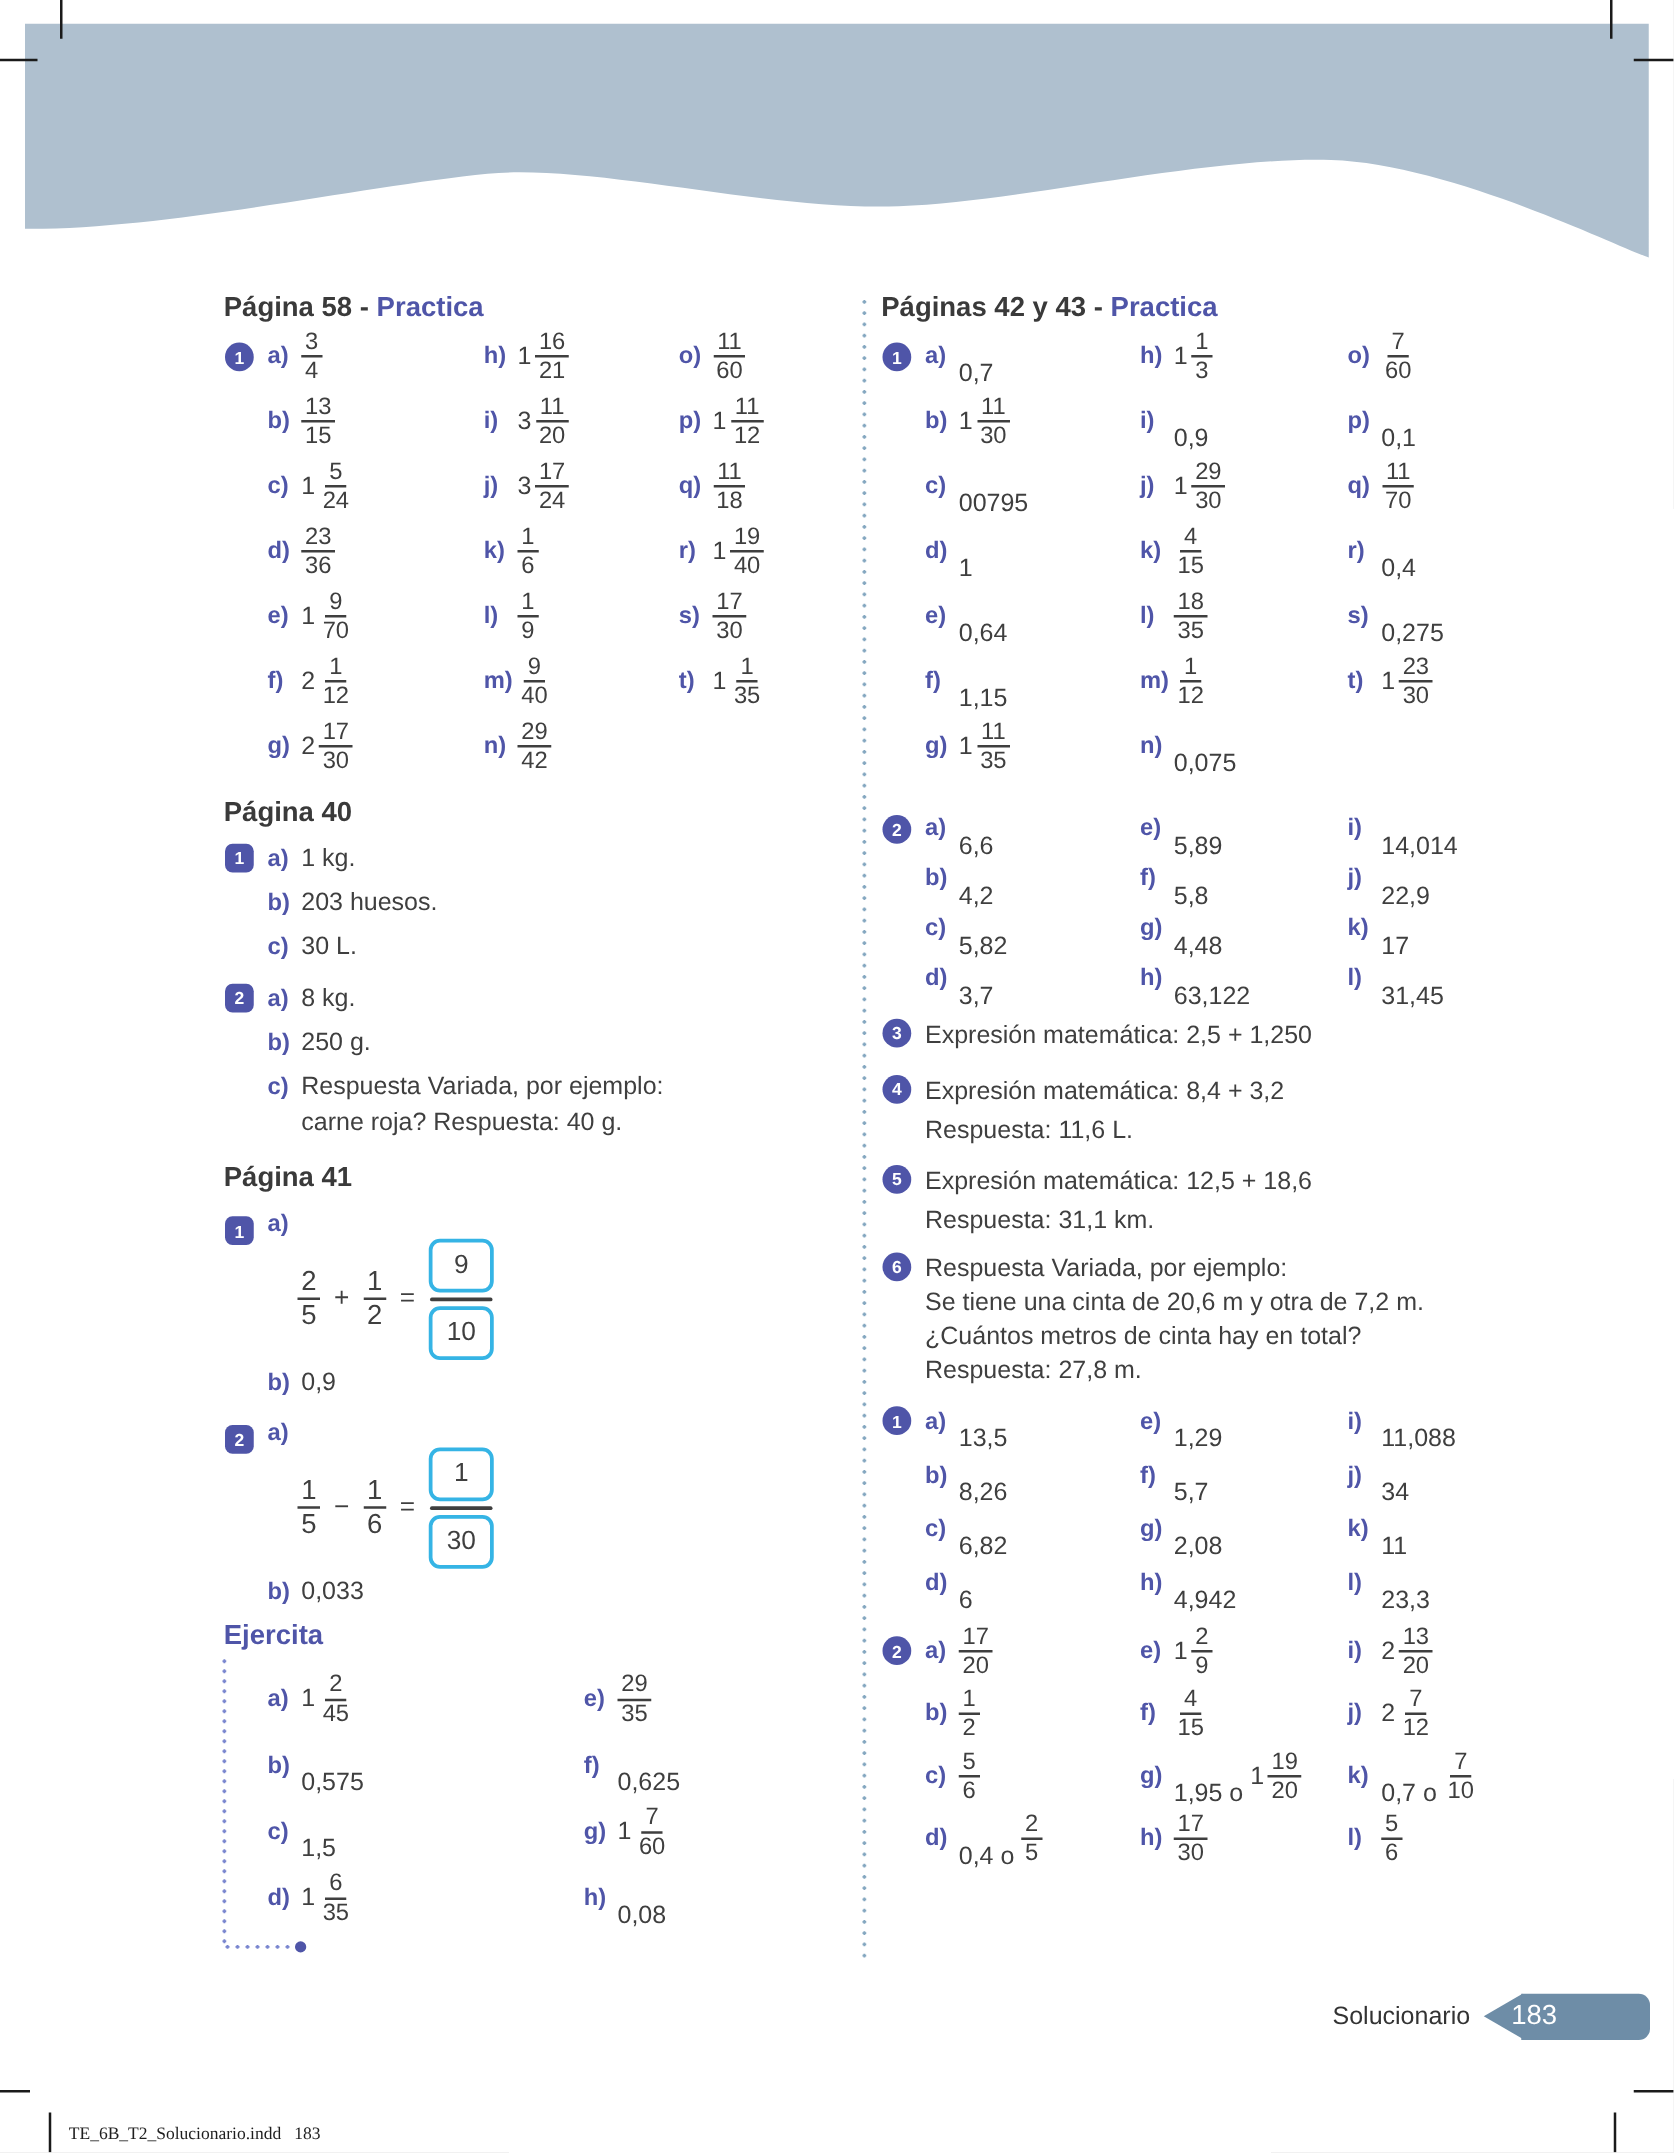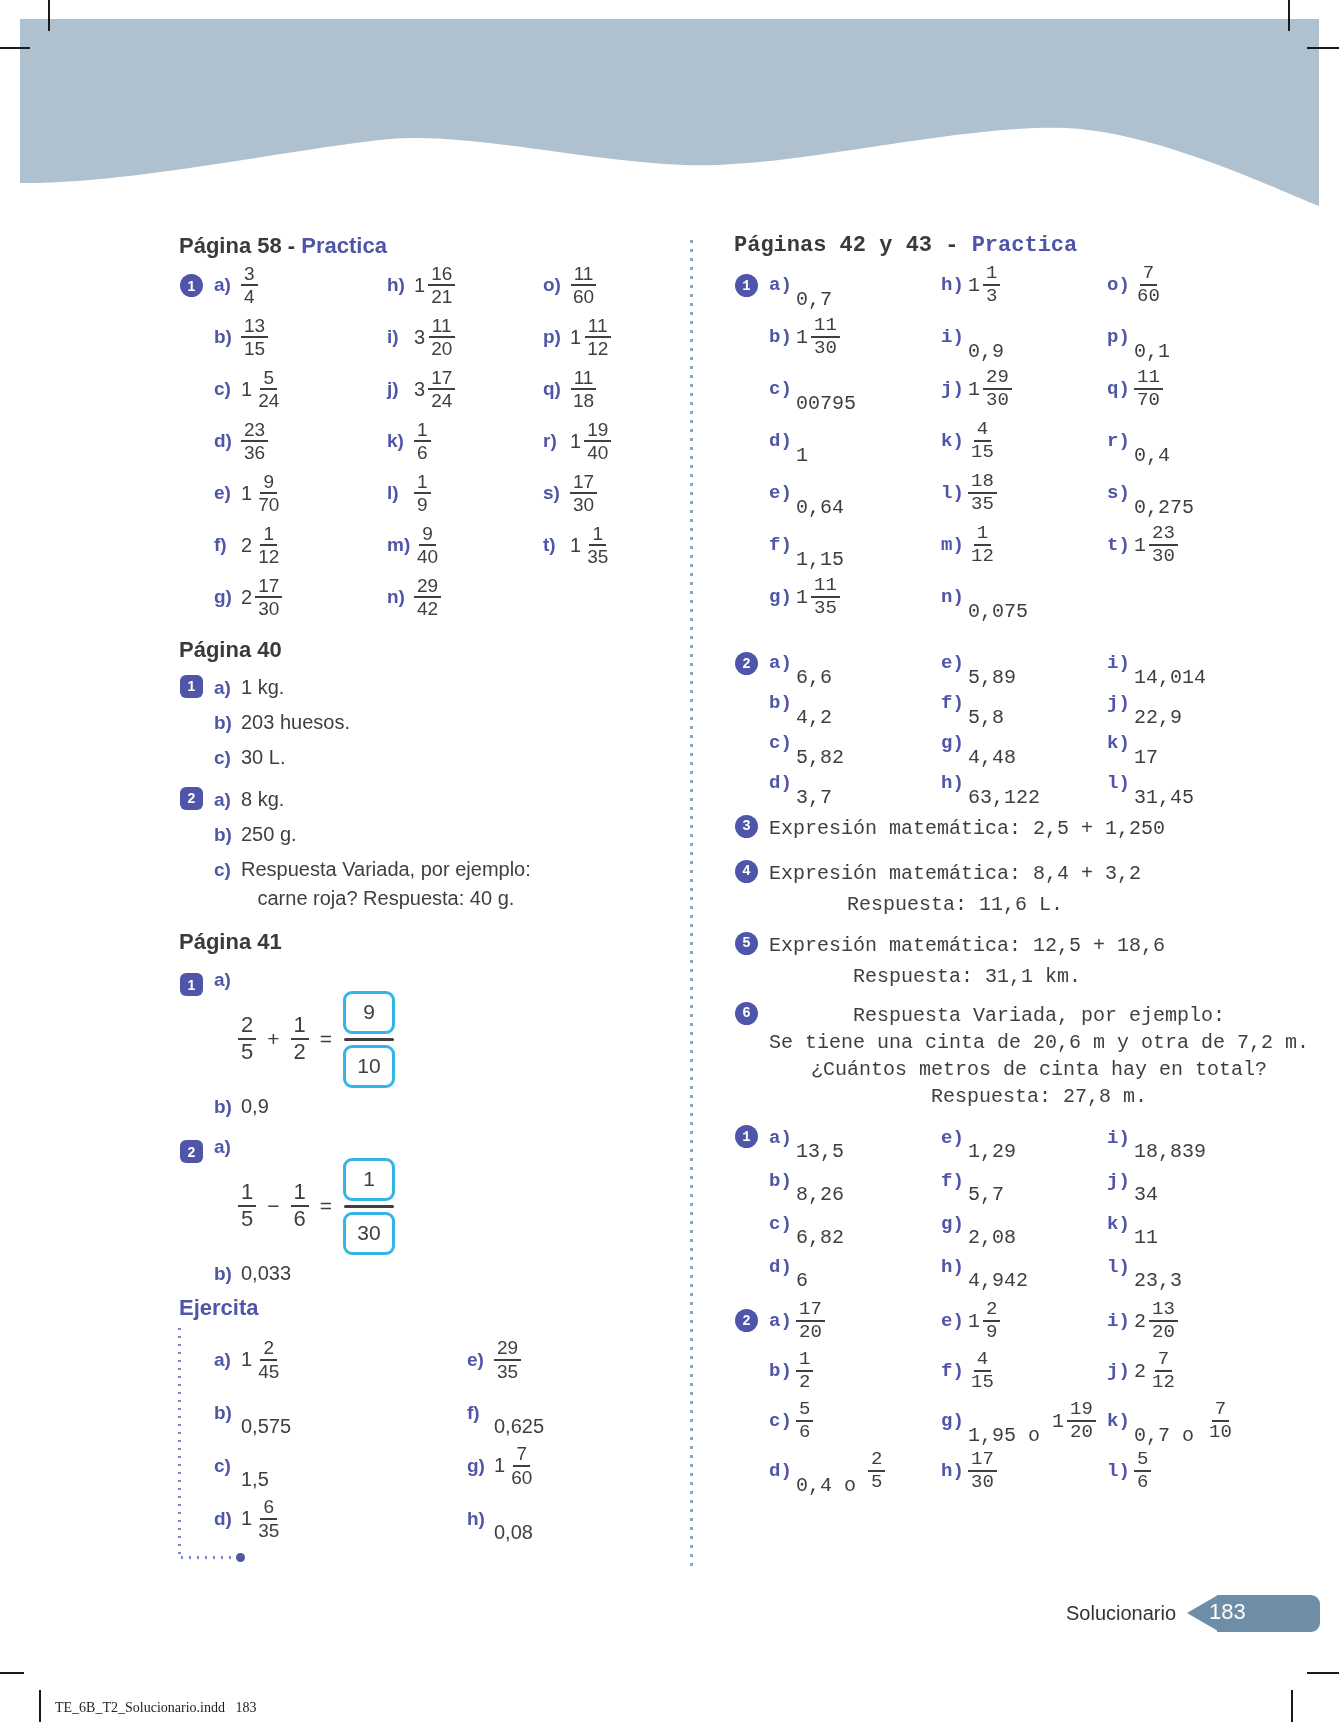--- a/index.html
+++ b/index.html
@@ -5,21 +5,21 @@
   html,body{margin:0;padding:0;background:#e8e8e8;}
   .page{position:relative;width:1339px;height:1722px;background:#ffffff;overflow:hidden;
         font-family:"Liberation Sans","DejaVu Sans",sans-serif;color:var(--text,#3f3f3f);}
   .band-svg{position:absolute;left:0;top:0;}
   .mark{position:absolute;background:#1a1a1a;}
   .divider{position:absolute;left:690px;top:237px;height:1330px;width:3px;
            background-image:radial-gradient(circle,var(--divd) 1.4px,transparent 1.6px);
            background-size:3px 9px;background-repeat:repeat-y;}
   .col{position:absolute;top:233px;}
   .col-left{left:179px;width:505px;}
-  .col-right{left:734px;width:470px;font-family:Liberation Mono, monospace;}
+  .col-right{left:705px;width:470px;}
   .sec-h{font-size:22px;font-weight:bold;color:#3a3a3a;line-height:26px;white-space:nowrap;}
   .sec-h .accent{color:var(--accent);}
   .item{position:relative;padding-left:35px;}
   .item.boxed{padding-left:0;}
   .badge{position:absolute;left:1px;width:23px;height:23px;background:var(--accent);color:#fff;
          font-weight:bold;font-size:14px;display:flex;align-items:center;justify-content:center;}
   .badge.circle{border-radius:50%;}
   .badge.square{border-radius:6px;}
   .ans-grid{display:grid;grid-auto-flow:column;}
   .ans{display:flex;align-items:center;}
@@ -28,21 +28,21 @@
   .ans .txt{white-space:pre;margin-top:28px;}
   .fr{display:inline-flex;flex-direction:column;align-items:center;line-height:1.12;font-size:19px;text-align:center;}
   .fr .n{border-bottom:2px solid var(--text);padding:0 3px;}
   .fr .d{padding:0 3px;}
   .fr.big{font-size:22px;}
   .fr.big .n{border-bottom-width:2.5px;}
   .mx{display:inline-flex;align-items:center;}
   .whole{margin-right:3px;}
   .trow{display:flex;align-items:flex-start;}
   .trow + .trow{margin-top:6px;}
-  .lines{font-size:20px;text-align:center;}
+  .lines{font-size:20px;}
   .line{white-space:nowrap;}
   .eq-label{font-size:19px;color:var(--accent);font-weight:bold;line-height:22px;}
   .equation{display:flex;align-items:center;margin:4px 0 0 24px;height:88px;}
   .op{font-size:21px;margin:0 11px;color:var(--text);}
   .boxcol{display:flex;flex-direction:column;align-items:center;}
   .ebox{min-width:40px;height:37px;border:3px solid var(--boxc);border-radius:9px;display:flex;
         align-items:center;justify-content:center;font-size:21px;padding:0 3px;color:var(--text);background:#fff;}
   .ebar{width:50px;height:3px;background:var(--text);margin:4px 0;border-radius:2px;}
   .after-row{display:flex;align-items:center;margin-top:12px;}
   .after-row .val{display:inline-flex;align-items:center;font-size:20px;}
@@ -851,21 +851,21 @@
           </div>
           <div class="ans">
             <span class="lbl">h)</span>
             <span class="val">
               <span class="txt">4,942</span>
             </span>
           </div>
           <div class="ans">
             <span class="lbl">i)</span>
             <span class="val">
-              <span class="txt">18,839</span>
+              <span class="txt">11,088</span>
             </span>
           </div>
           <div class="ans">
             <span class="lbl">j)</span>
             <span class="val">
               <span class="txt">34</span>
             </span>
           </div>
           <div class="ans">
             <span class="lbl">k)</span>

